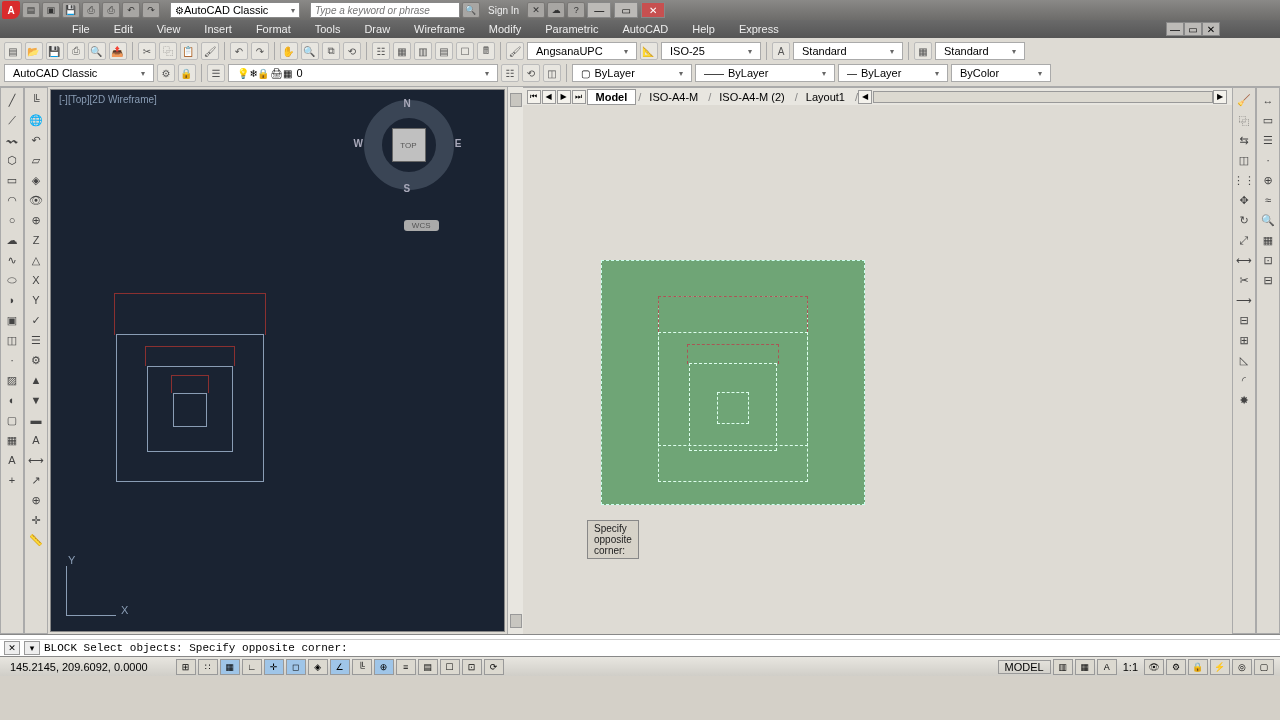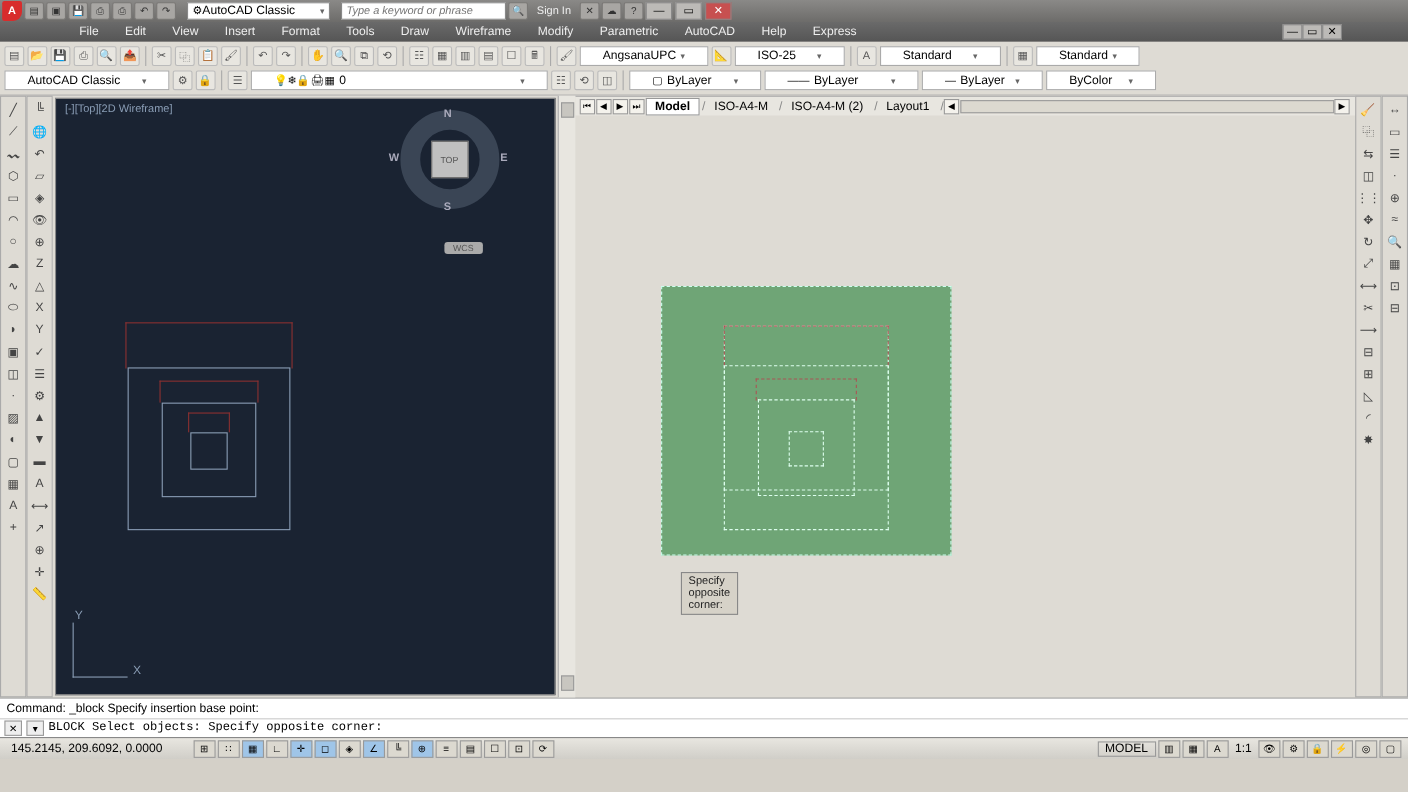--- a/index.html
+++ b/index.html
@@ -12,21 +12,21 @@
 .title-center { flex:1; text-align:center; color:#000; font-size:11px; }
 .search-in { height:16px; width:150px; background:#fff; border:1px solid #888; padding:0 4px; font-size:10px; color:#888; font-style:italic; }
 .signin { color:#eee; font-size:10px; padding:0 6px; }
 .tb-right { display:flex; gap:3px; align-items:center; }
 .win-btn { width:24px; height:16px; background:#bcbab7; border:1px solid #888; display:flex; align-items:center; justify-content:center; font-size:10px; }
 .menubar { height:18px; background:linear-gradient(#6a6a6a,#555); display:flex; align-items:center; padding:0 60px; gap:0; }
 .menu-item { color:#eee; padding:0 12px; font-size:11px; line-height:18px; }
 .ribbon { background:#dedbd4; border-bottom:1px solid #aaa; padding:2px 4px; }
 .ribbon-row { display:flex; align-items:center; gap:3px; height:22px; }
 .rb-btn { width:18px; height:18px; background:#e8e6e0; border:1px solid #bbb; border-radius:2px; display:flex; align-items:center; justify-content:center; font-size:10px; color:#555; }
-.rb-dd { height:18px; background:#fff; border:1px solid #aaa; display:flex; align-items:center; padding:0 20px; font-size:10px; min-width:100px; gap:4px; }
+.rb-dd { height:18px; background:#fff; border:1px solid #aaa; display:flex; align-items:center; padding:0 8px; font-size:10px; min-width:100px; gap:4px; }
 .rb-sep { width:1px; height:18px; background:#aaa; margin:0 2px; }
 .middle { display:flex; height:547px; }
 .toolstrip { width:24px; background:#dedbd4; border:1px solid #aaa; display:flex; flex-direction:column; padding:2px 1px; gap:0; }
 .ts-btn { width:20px; height:20px; display:flex; align-items:center; justify-content:center; font-size:11px; color:#444; border:1px solid transparent; margin:0 auto; }
 .canvas-wrap { flex:1; display:flex; flex-direction:row; background:#dedbd4; }
 .canvas { flex:1; background:#1a2332; position:relative; margin:2px; border:1px solid #888; }
 .viewport-label { position:absolute; top:4px; left:8px; color:#8a9db5; font-size:10px; }
 .viewcube { position:absolute; top:10px; right:50px; width:90px; height:90px; }
 .vc-ring { width:90px; height:90px; border:18px solid #3a4555; border-radius:50%; position:relative; }
 .vc-center { position:absolute; top:28px; left:28px; width:34px; height:34px; background:#c0c0c0; border:1px solid #666; display:flex; align-items:center; justify-content:center; font-size:8px; color:#555; }
@@ -253,21 +253,21 @@
       <div class="draw-rect-red" style="top:285px;left:120px;width:38px;height:18px;border-bottom:none"></div>
 
       <div class="sel-window" style="top:170px;left:550px;width:264px;height:245px"></div>
       <div class="dashed-rect" style="top:206px;left:607px;width:150px;height:150px"></div>
       <div class="dashed-rect" style="top:242px;left:607px;width:150px;height:150px"></div>
       <div class="dashed-rect" style="top:273px;left:638px;width:88px;height:88px"></div>
       <div class="dashed-rect" style="top:302px;left:666px;width:32px;height:32px"></div>
       <div class="dashed-red" style="top:206px;left:607px;width:150px;height:36px;border-bottom:none"></div>
       <div class="dashed-red" style="top:254px;left:636px;width:92px;height:20px;border-bottom:none"></div>
 
-      <div class="tooltip" style="top:430px;left:568px">Specify opposite corner:</div>
+      <div class="tooltip" style="top:430px;left:536px">Specify opposite corner:</div>
 
       <div class="ucs-icon">
         <div class="ucs-axis"></div>
         <div class="ucs-y">Y</div>
         <div class="ucs-x">X</div>
       </div>
     </div>
     <div class="scroll-v">
       <div class="scroll-v-thumb" style="top:6px;height:14px"></div>
       <div class="scroll-v-thumb" style="bottom:6px;height:14px"></div>
@@ -320,21 +320,20 @@
     <div class="ts-btn">⊕</div>
     <div class="ts-btn">≈</div>
     <div class="ts-btn">🔍</div>
     <div class="ts-btn">▦</div>
     <div class="ts-btn">⊡</div>
     <div class="ts-btn">⊟</div>
   </div>
 </div>
 
 <div class="cmdline">
-  <div>Command: _block Specify insertion base point:</div>
 </div>
 <div class="cmd-input-row">
   <div class="cmd-x">✕</div>
   <div class="cmd-x">▾</div>
   <div style="font-family:'Courier New';font-size:11px">BLOCK Select objects: Specify opposite corner:</div>
 </div>
 
 <div class="statusbar">
   <div class="sb-cell">145.2145, 209.6092, 0.0000</div>
   <div class="spacer" style="flex:0 0 20px"></div>

